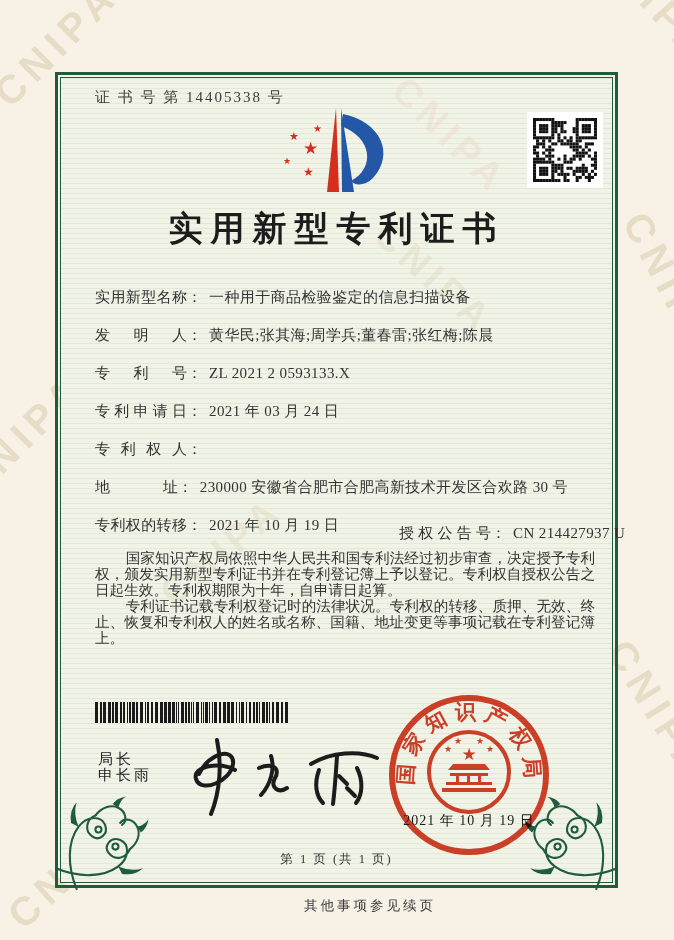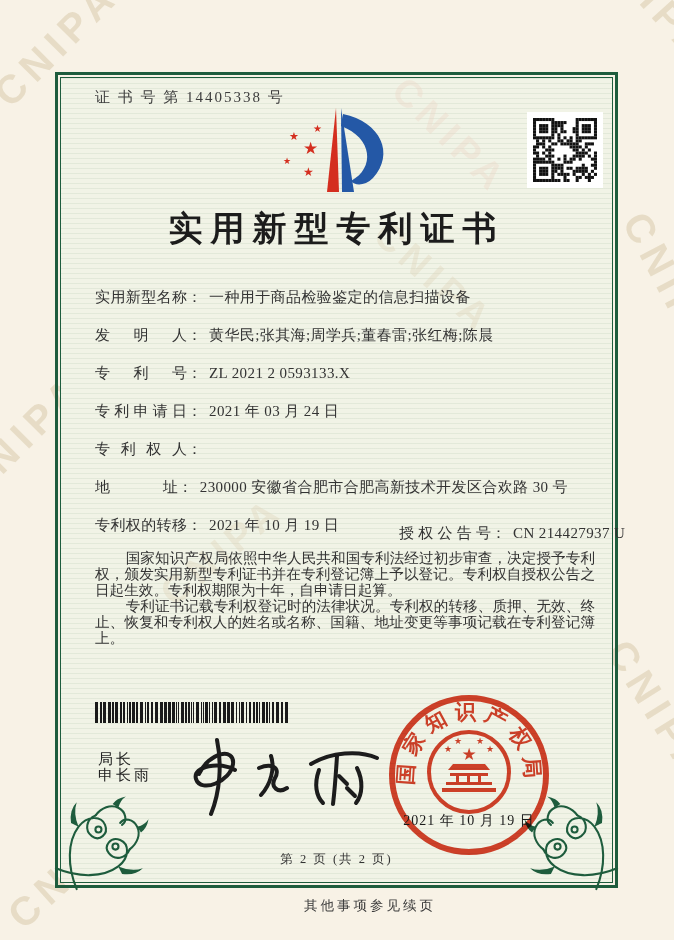--- a/index.html
+++ b/index.html
@@ -522,20 +522,20 @@
           <rect x="66" y="83" width="38" height="3"></rect>
           <rect x="72" y="86" width="3" height="6"></rect>
           <rect x="83" y="86" width="3" height="6"></rect>
           <rect x="94" y="86" width="3" height="6"></rect>
           <rect x="62" y="92" width="46" height="3"></rect>
           <rect x="58" y="98" width="54" height="4"></rect>
         </g>
       </svg>
       <div class="issue-date">2021 年 10 月 19 日</div>
 
-      <div class="page-info">第 2 页 (共 2 页)</div>
+      <div class="page-info">第 1 页 (共 1 页)</div>
 
     </div>
   </div>
 
   <div class="continuation">其他事项参见续页</div>
 
 </div>
 
 </body></html>

